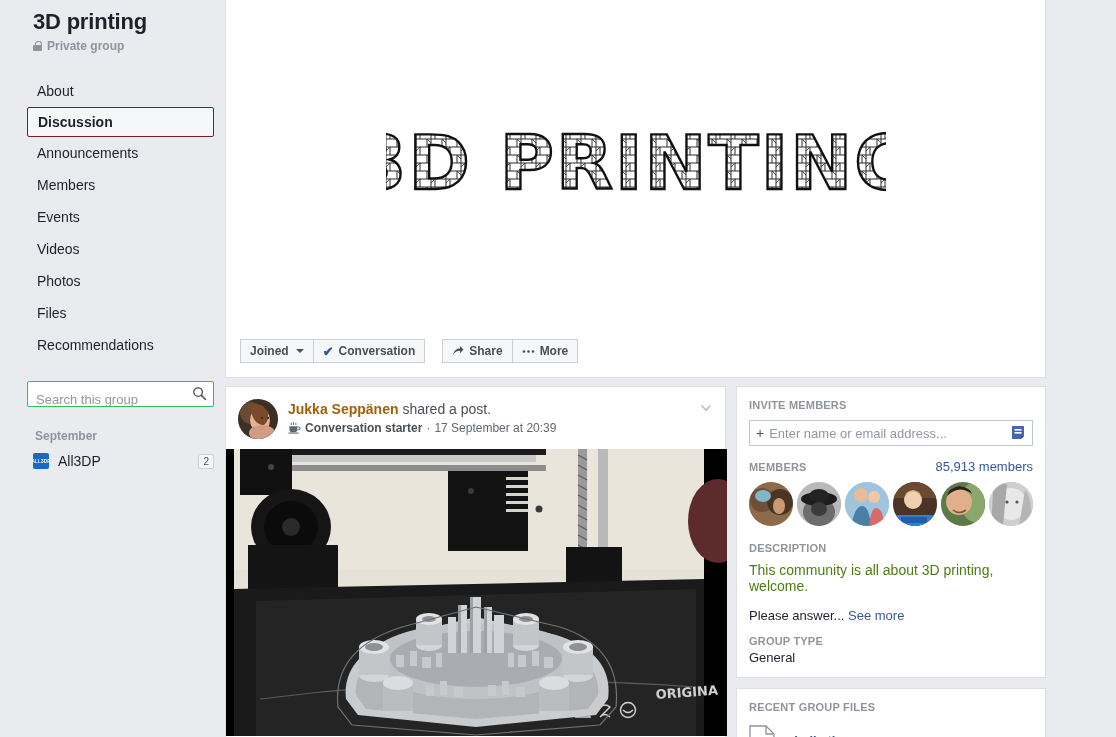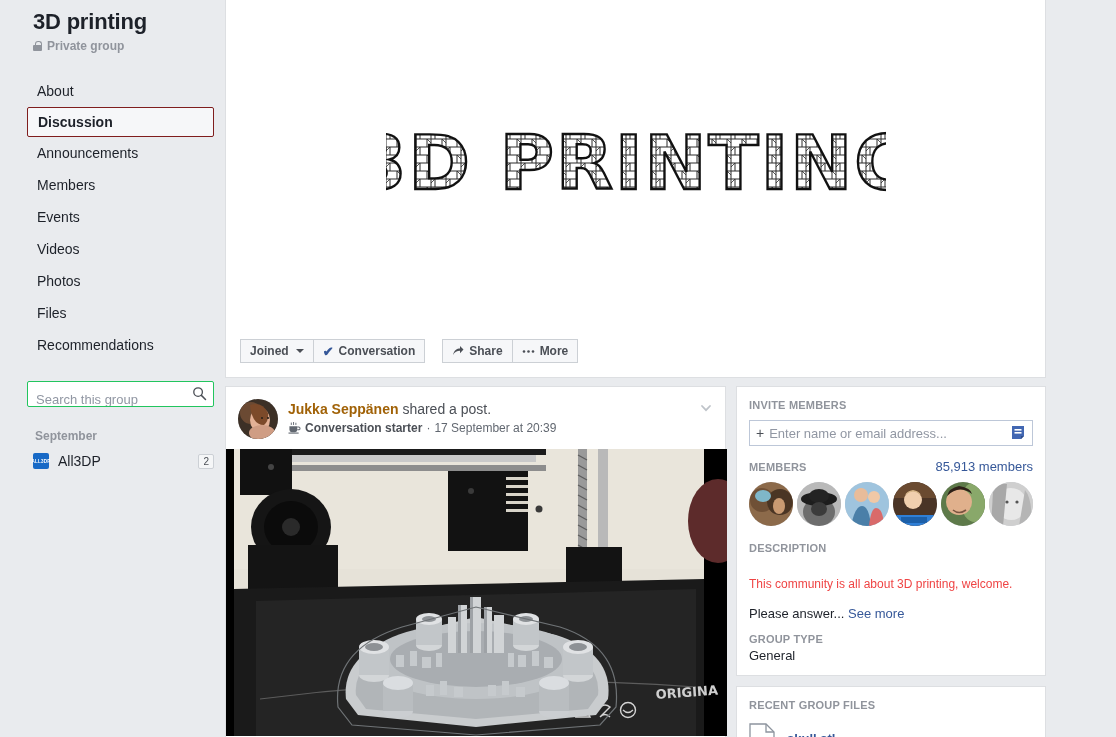--- a/index.html
+++ b/index.html
@@ -72,21 +72,21 @@
   .invite-box { margin-top: 9px; height: 26px; border: 1px solid #bdc7d8; background: #fff; display: flex; align-items: center; padding: 0 6px; }
   .plus { color: #4b4f56; font-size: 14px; margin-right: 5px; }
   .invite-input { border: none; outline: none; flex: 1; font-size: 13px; color: #1d2129; font-family: "Liberation Sans", sans-serif; }
   .invite-input::placeholder { color: #9197a3; }
   .contacts-icon { width: 16px; height: 16px; flex: none; }
   .members-row { display: flex; align-items: baseline; justify-content: space-between; margin-top: 13px; }
   .members-count { font-size: 13px; color: #365899; cursor: pointer; margin-left: 8px; }
   .member-avatars { display: flex; gap: 4px; margin-top: 8px; }
   .m-av { width: 44px; height: 44px; border-radius: 50%; overflow: hidden; background: #c9ccd1; flex: none; }
   .desc-head { margin-top: 16px; }
-  .desc-body { font-size: 12px; color: #ef4444; line-height: 16px; margin-top: 22px; }
+  .desc-body { font-size: 14px; color: #4d7c0f; line-height: 16px; margin-top: 8px; }
   .desc-second { font-size: 13px; color: #1d2129; margin-top: 14px; }
   .see-more { color: #365899; cursor: pointer; }
   .gt-head { margin-top: 12px; }
   .gt-body { font-size: 13px; color: #1d2129; margin-top: 3px; }
   .file-row { display: flex; align-items: center; gap: 12px; margin-top: 12px; }
   .file-icon { width: 26px; height: 30px; flex: none; }
   .file-name { font-size: 13px; color: #365899; font-weight: bold; cursor: pointer; }
 </style>
 </head>
 <body>

